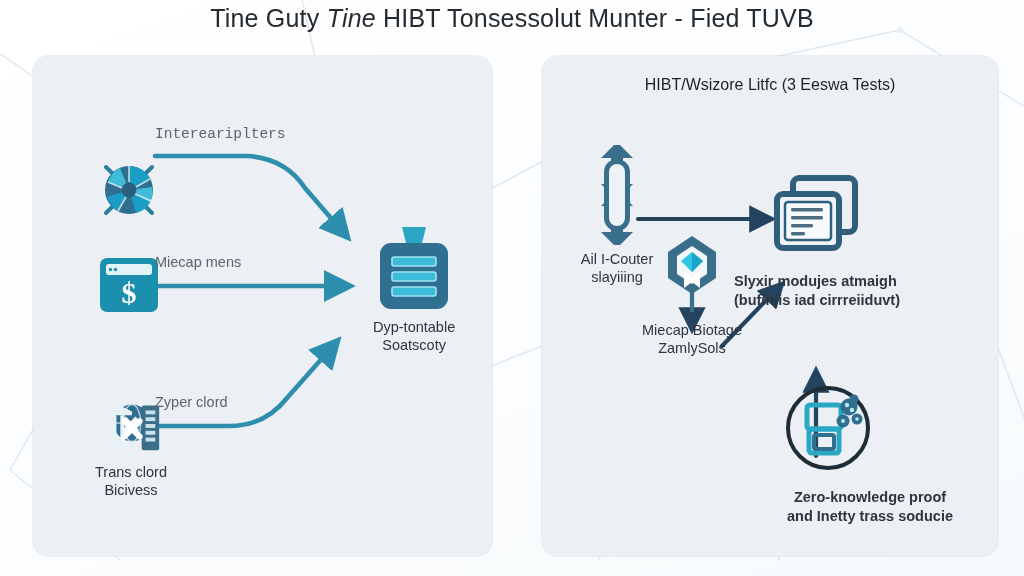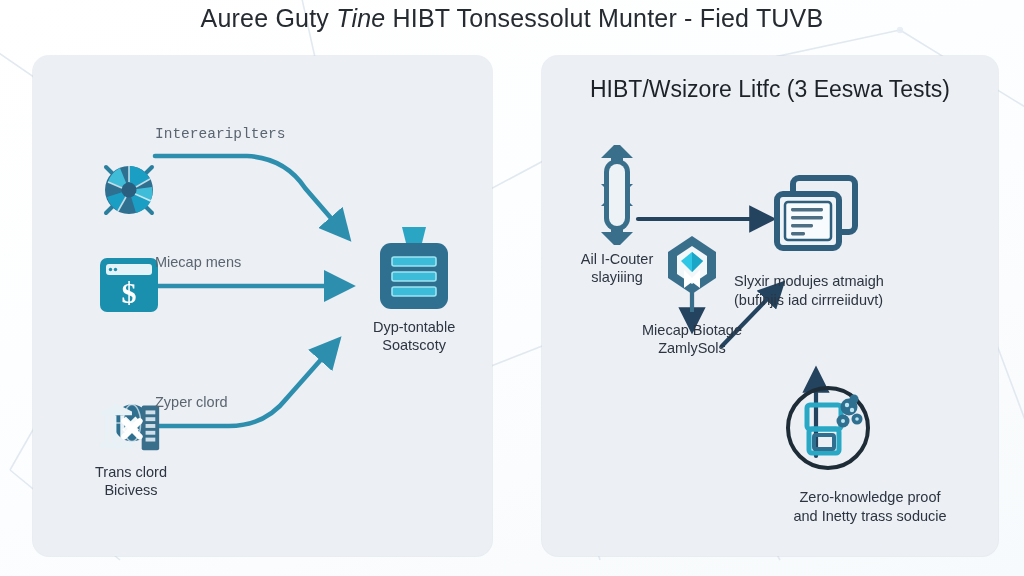--- a/index.html
+++ b/index.html
@@ -41,21 +41,21 @@
     border-radius: 16px;
     box-shadow: 0 0 0 1px rgba(200,210,222,.35);
   }
   #panel-left  { left: 33px;  top: 56px; width: 459px; height: 500px; }
   #panel-right { left: 542px; top: 56px; width: 456px; height: 500px; }
 
   .panel-title {
     position: absolute;
     top: 20px; left: 0; right: 0;
     text-align: center;
-    font-size: 23px;
+    font-size: 16px;
     color: #1d2229;
     white-space: nowrap;
   }
 
   
   .node { position: absolute; }
   .node .icon-wrap {
     width: 68px; height: 68px;
     display: flex; align-items: center; justify-content: center;
     margin: 0 auto;
@@ -76,20 +76,21 @@
     font-size: 14.5px;
     color: #5a6570;
     white-space: nowrap;
   }
   .note {
     position: absolute;
     font-size: 14.5px;
     line-height: 1.3;
     color: #2c3540;
     white-space: nowrap;
+    font-weight: bold;
   }
   .note .l2 { display:block; }
 
   
   .arrows { position: absolute; left:0; top:0; width:100%; height:100%; pointer-events:none; }
 </style>
 </head>
 <body>
 
 <div id="stage">
@@ -122,21 +123,21 @@
       <circle cx="660" cy="300" r="3.2"></circle>
         <circle cx="820" cy="230" r="3.2"></circle>
       <circle cx="980" cy="300" r="3.2"></circle>
         <circle cx="700" cy="420" r="3.2"></circle>
       <circle cx="560" cy="430" r="3.2"></circle>
         <circle cx="900" cy="30" r="3.2"></circle>
     </g>
   </svg>
 
   <div id="page-title">
-    <span>Auree Guty </span><span class="ital">Tine</span><span> HIBT Tonsessolut Munter - Fied TUVB</span>
+    <span>Tine Guty </span><span class="ital">Tine</span><span> HIBT Tonsessolut Munter - Fied TUVB</span>
   </div>
 
   <div id="panel-left" class="panel">
 
     <svg class="arrows" viewBox="0 0 459 500">
       <defs>
         <marker id="tealhead" markerWidth="7" markerHeight="7" refX="4.2" refY="3.5" orient="auto">
           <path d="M0,0 L7,3.5 L0,7 Z" fill="#2d8fad"></path>
         </marker>
       </defs>

